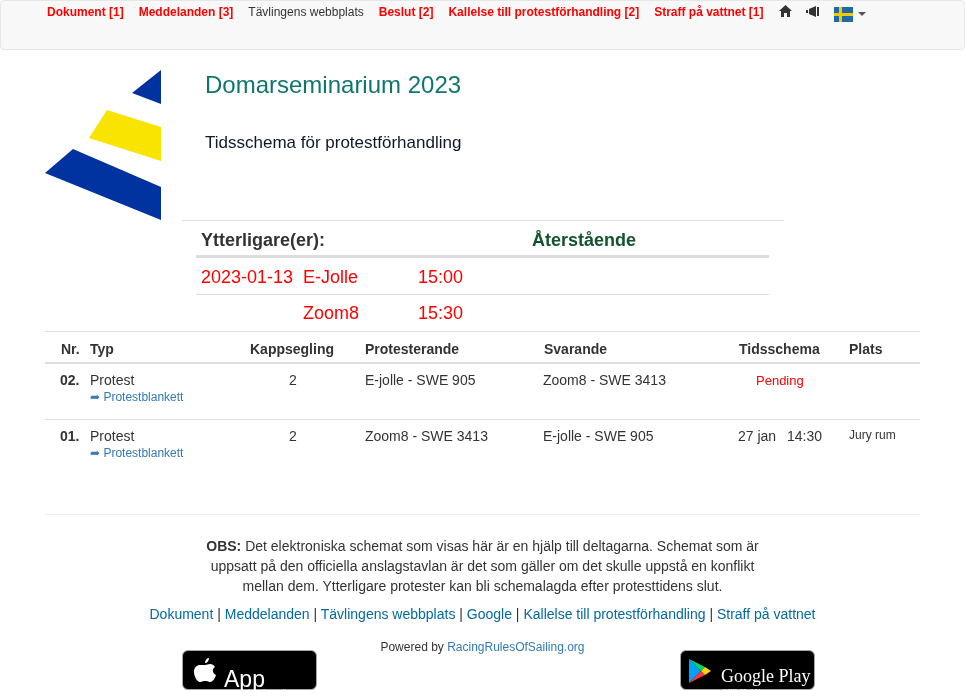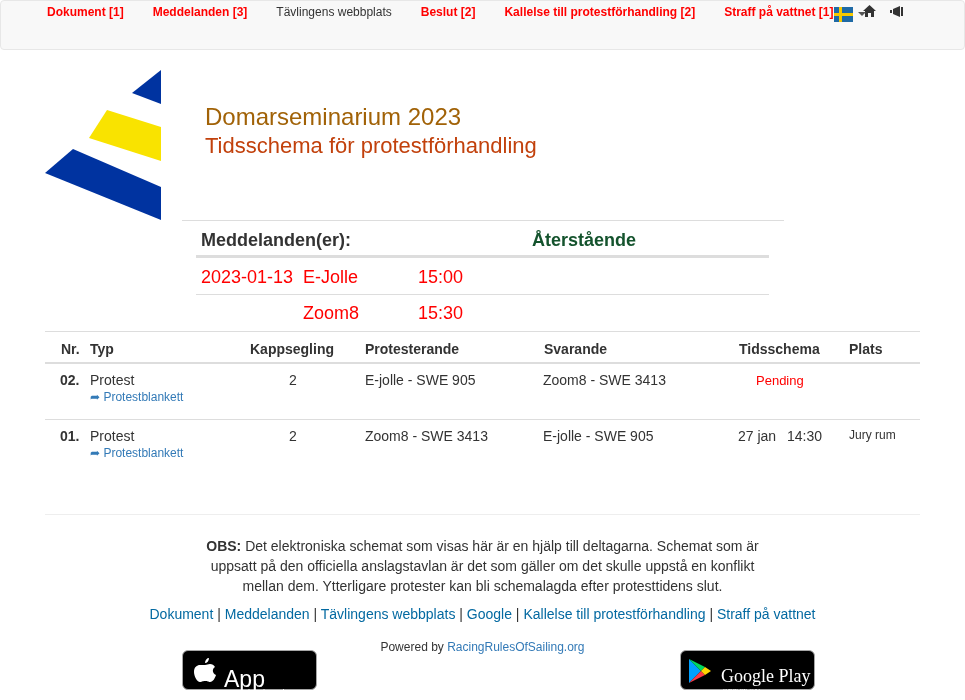--- a/index.html
+++ b/index.html
@@ -2,31 +2,31 @@
 <html><head>
 <meta charset="utf-8">
 <style>
   * { box-sizing: border-box; margin: 0; padding: 0; }
   html, body { width: 965px; height: 700px; overflow: hidden; background: #ffffff; }
   body { font-family: "Liberation Sans", sans-serif; color: #333; position: relative; }
   a { text-decoration: none; }
 
   .navbar { position: absolute; left: 0; top: 0; width: 965px; height: 50px; background: #f8f8f8; border: 1px solid #e7e7e7; border-radius: 4px; }
   .nav-items { position: absolute; left: 46px; top: 4px; display: flex; align-items: center; height: 14px; }
-  .nav-link { font-size: 12px; font-weight: bold; color: #ff0000; margin-right: 29px; white-space: nowrap; }
+  .nav-link { font-size: 12px; font-weight: bold; color: #ff0000; margin-right: 15px; white-space: nowrap; }
   .nav-link.plain { color: #333; font-weight: normal; }
   .nav-icon { display: inline-block; margin-right: 14px; }
   .flag { position: absolute; left: 833px; top: 6px; width: 19px; height: 15px; background: #1f6aa5; }
   .flag::before { content: ""; position: absolute; left: 5px; top: 0; width: 3px; height: 15px; background: #f6c800; }
   .flag::after { content: ""; position: absolute; left: 0; top: 6px; width: 19px; height: 3px; background: #f6c800; }
   .caret { position: absolute; left: 857px; top: 11px; width: 0; height: 0; border-left: 4px solid transparent; border-right: 4px solid transparent; border-top: 4px solid #555; }
 
   .logo { position: absolute; left: 45px; top: 70px; width: 118px; height: 152px; }
-  .title { position: absolute; left: 205px; top: 72px; font-size: 24px; color: #a16207; line-height: 26px; margin-top: 32px; }
-  .subtitle { position: absolute; left: 205px; top: 133px; font-size: 22px; color: #c2410c; }
+  .title { position: absolute; left: 205px; top: 72px; font-size: 24px; color: #0f766e; line-height: 26px; }
+  .subtitle { position: absolute; left: 205px; top: 133px; font-size: 17px; color: #0f172a; }
 
   .pt-box { position: absolute; left: 182px; top: 220px; width: 602px; border-top: 1px solid #ddd; }
   .pt-head { position: absolute; left: 196px; top: 226px; width: 573px; height: 32px; border-bottom: 3px solid #ddd; }
   .pt-h1 { position: absolute; left: 5px; top: 4px; font-size: 18px; font-weight: bold; color: #333; }
   .pt-h2 { position: absolute; left: 336px; top: 4px; font-size: 18px; font-weight: bold; color: #14532d; }
   .pt-row { position: absolute; left: 196px; width: 573px; height: 36px; font-size: 18px; color: #ff0000; }
   .pt-row.r1 { top: 259px; border-bottom: 1px solid #ddd; }
   .pt-row.r2 { top: 295px; }
   .pt-row span { position: absolute; top: 8px; }
 
@@ -84,21 +84,21 @@
   <polygon points="28,79 116,117 116,150 0,103" fill="#0033a0"></polygon>
 </svg>
 
 <div class="title">
   <div>Domarseminarium 2023</div>
 </div>
 <div class="subtitle">Tidsschema för protestförhandling</div>
 
 <div class="pt-box"></div>
 <div class="pt-head">
-  <span class="pt-h1">Meddelanden(er):</span>
+  <span class="pt-h1">Ytterligare(er):</span>
   <span class="pt-h2">Återstående</span>
 </div>
 <div class="pt-row r1">
   <span style="left:5px">2023-01-13</span>
   <span style="left:107px">E-Jolle</span>
   <span style="left:222px">15:00</span>
 </div>
 <div class="pt-row r2">
   <span style="left:5px"></span>
   <span style="left:107px">Zoom8</span>

